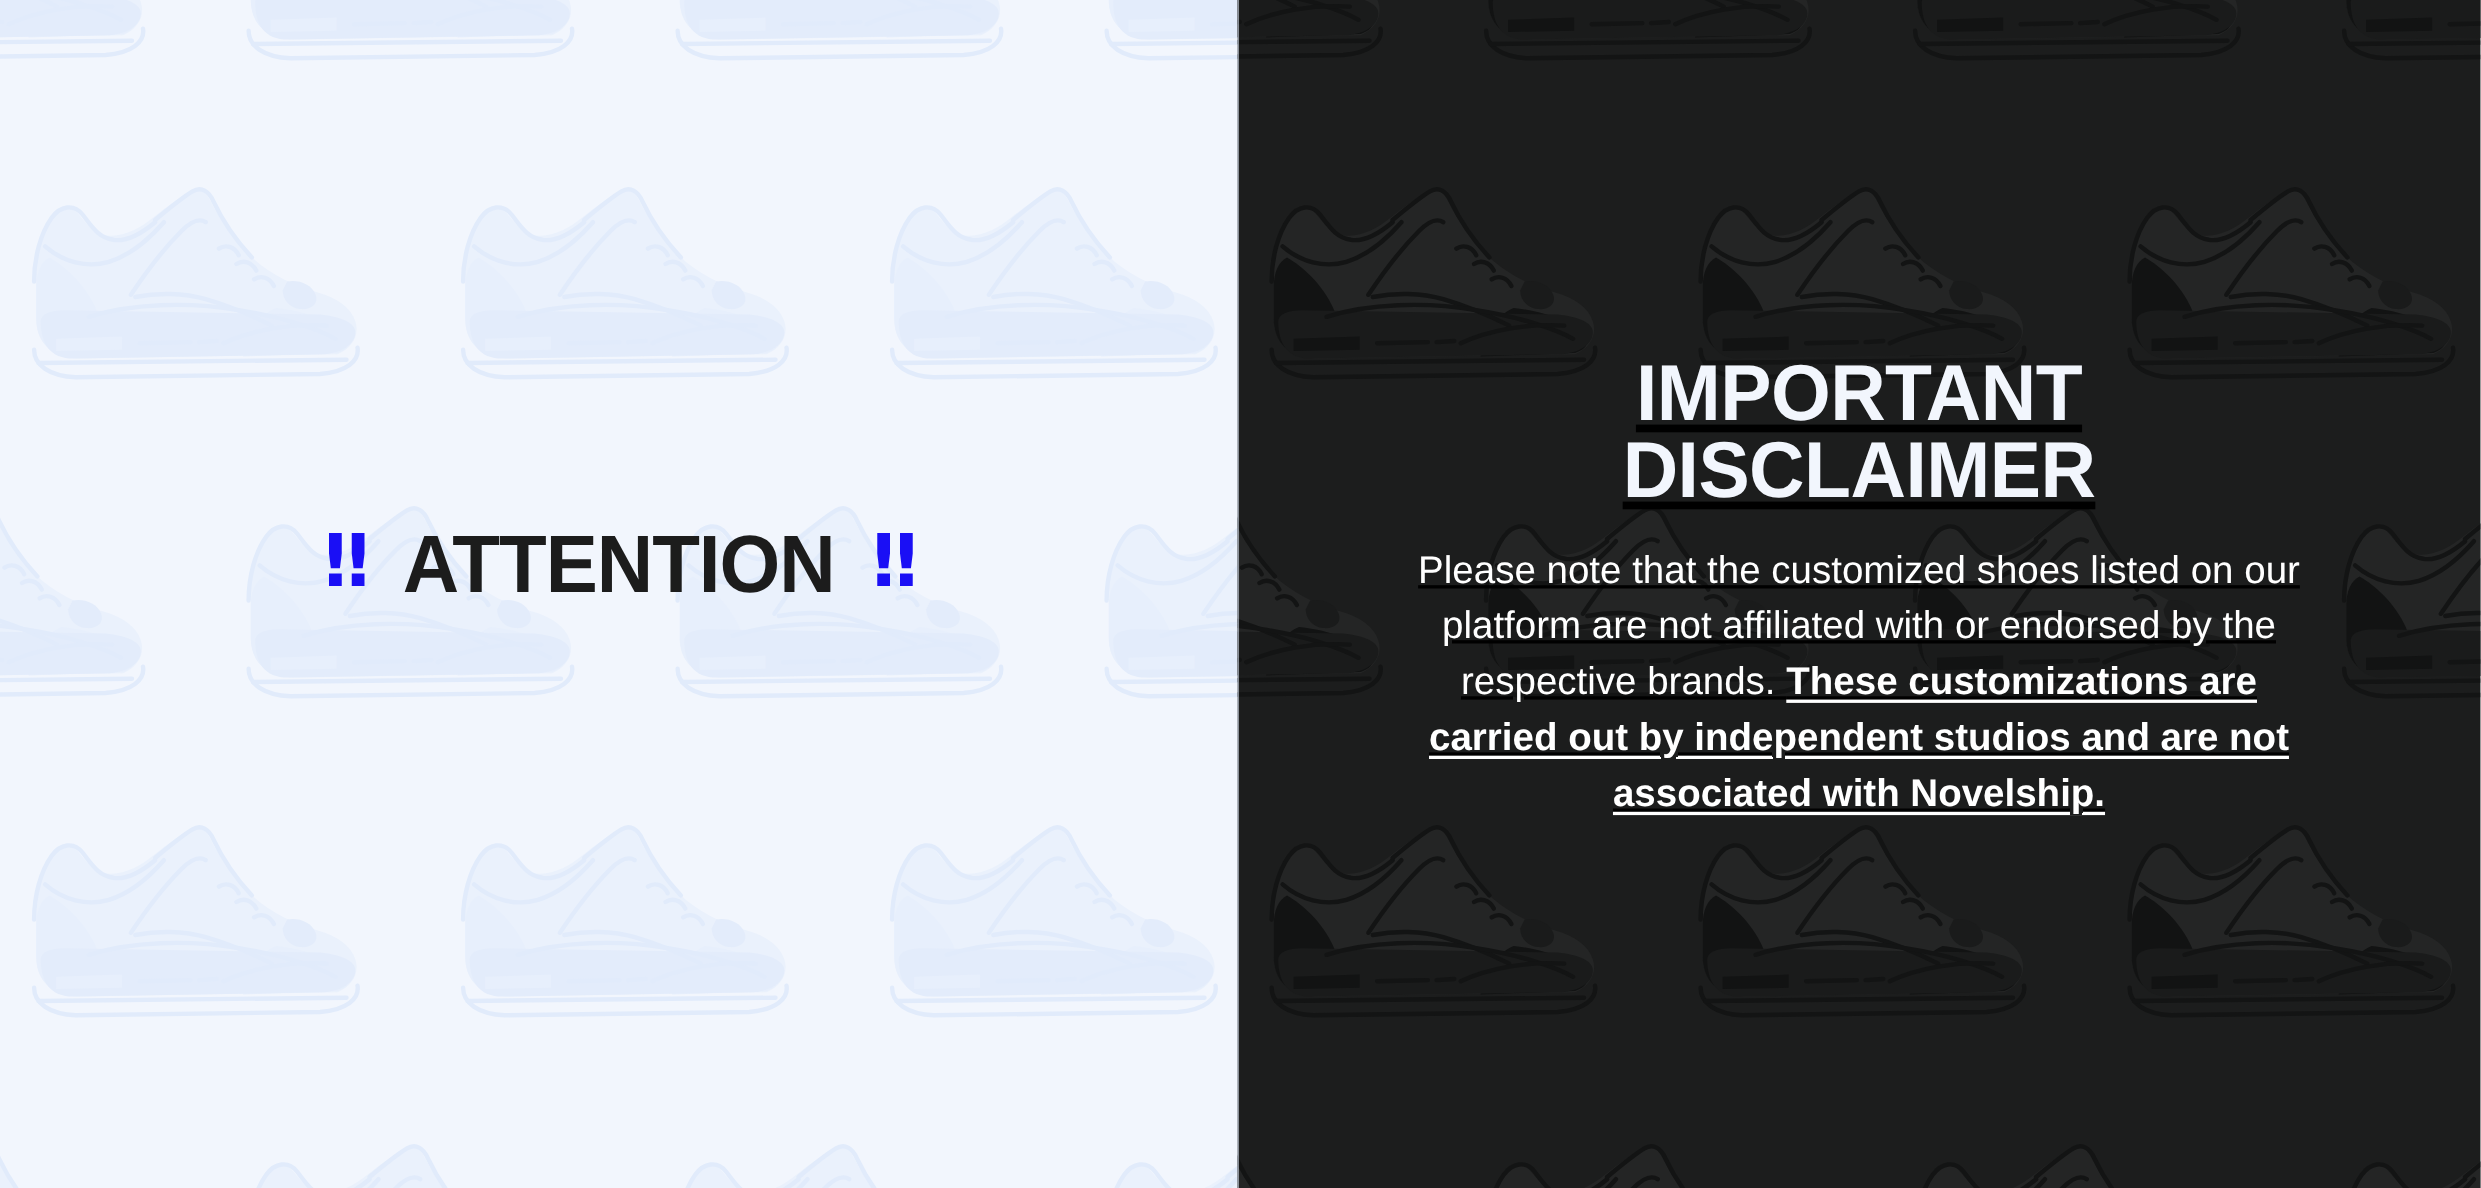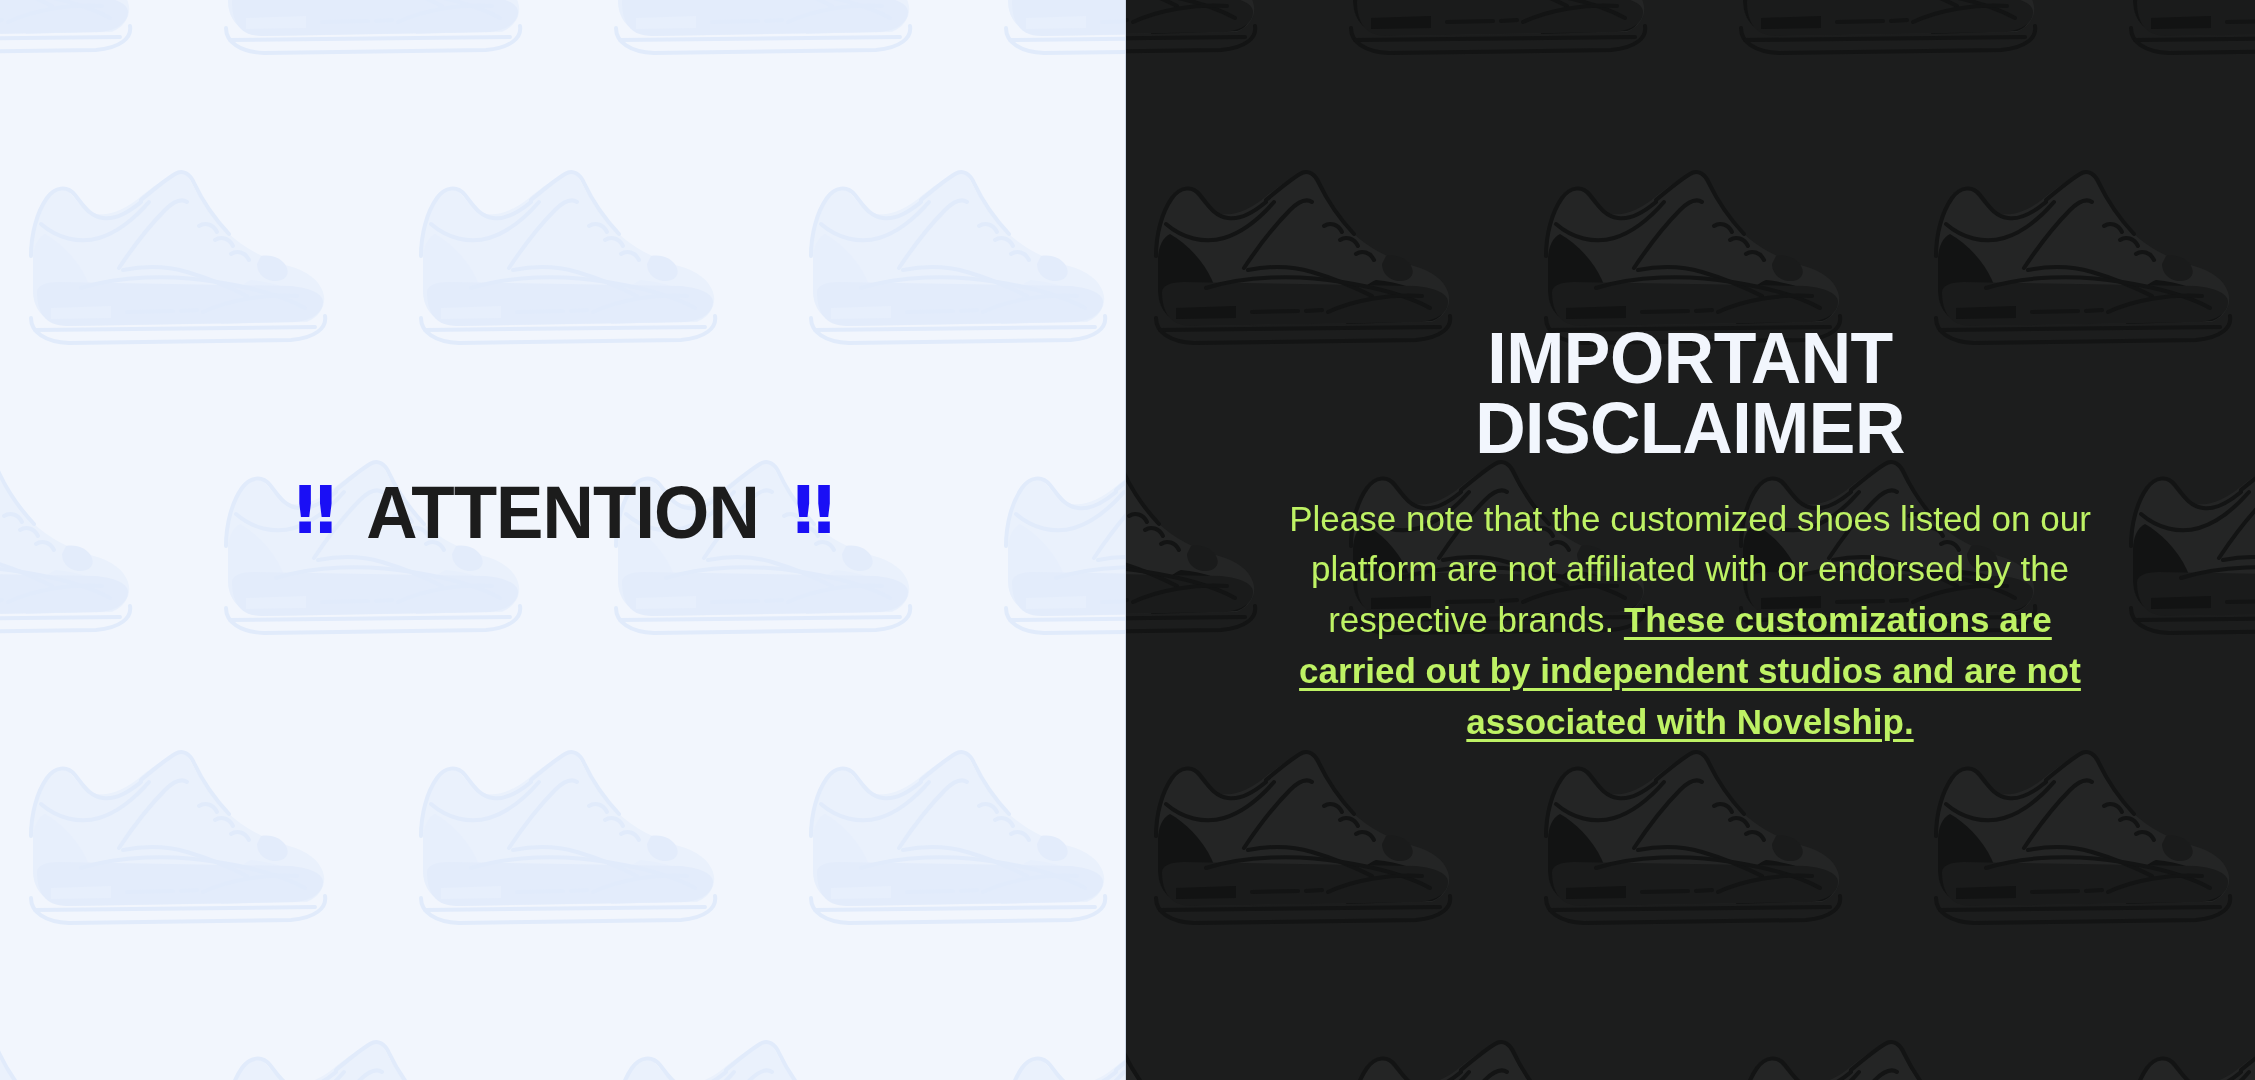--- a/index.html
+++ b/index.html
@@ -63,21 +63,21 @@
   .panel-right .shoe-accent { fill:#1a1b1b; }
   .panel-right .shoe-dark   { fill:#121313; }
 
   
   .content {
     position:relative;
     z-index:2;
     text-align:center;
   }
   .content-left  { width:800px; margin-top:-18px; }
-  .content-right { width:840px; margin-top:-10px; }
+  .content-right { width:840px; margin-top:-10px;text-decoration:underline; }
 
   
   .heading-left {
     font-size:74px;
     font-weight:700;
     letter-spacing:-1px;
     color:#1c1c1c;
     line-height:1.0;
     white-space:nowrap;
     margin-bottom:36px;
@@ -107,21 +107,21 @@
   }
   .heading-right-line { display:block; }
 
   
   .body-copy {
     font-size:35px;
     line-height:1.45;
     font-weight:400;
   }
   .body-left  { color:#1c1c1c; }
-  .body-right { color:#bef264; }
+  .body-right { color:#ffffff; }
 
   .emph {
     font-weight:700;
     text-decoration:underline;
     text-underline-offset:5px;
     text-decoration-thickness:3px;
   }
 
   
   .divider {

